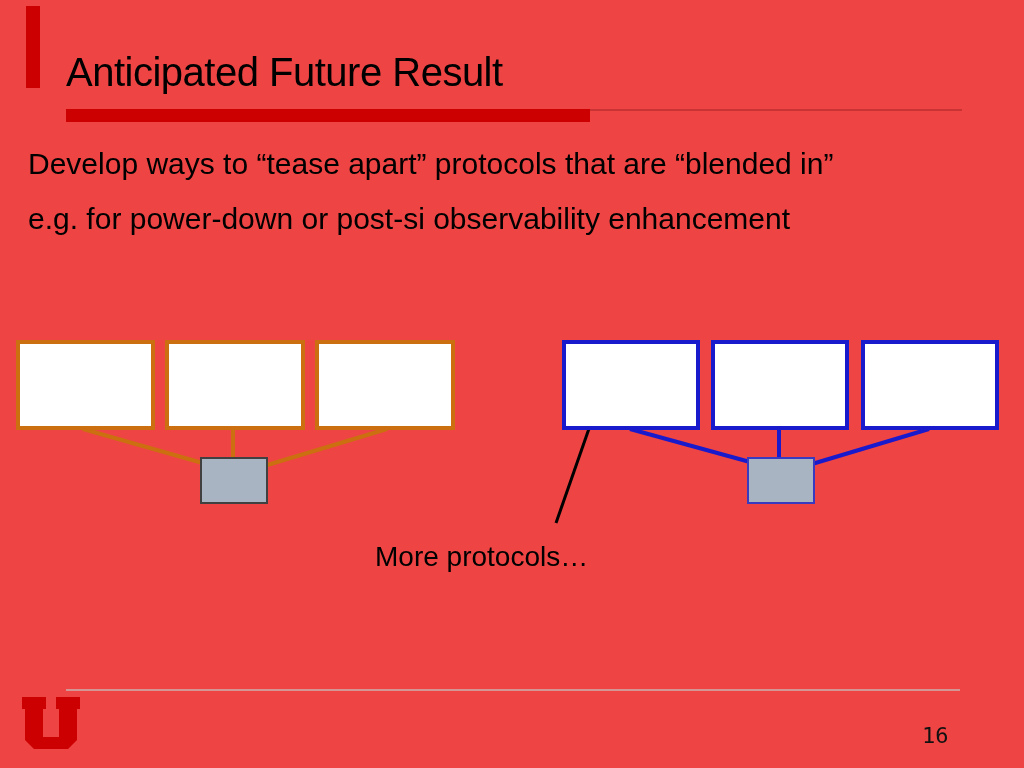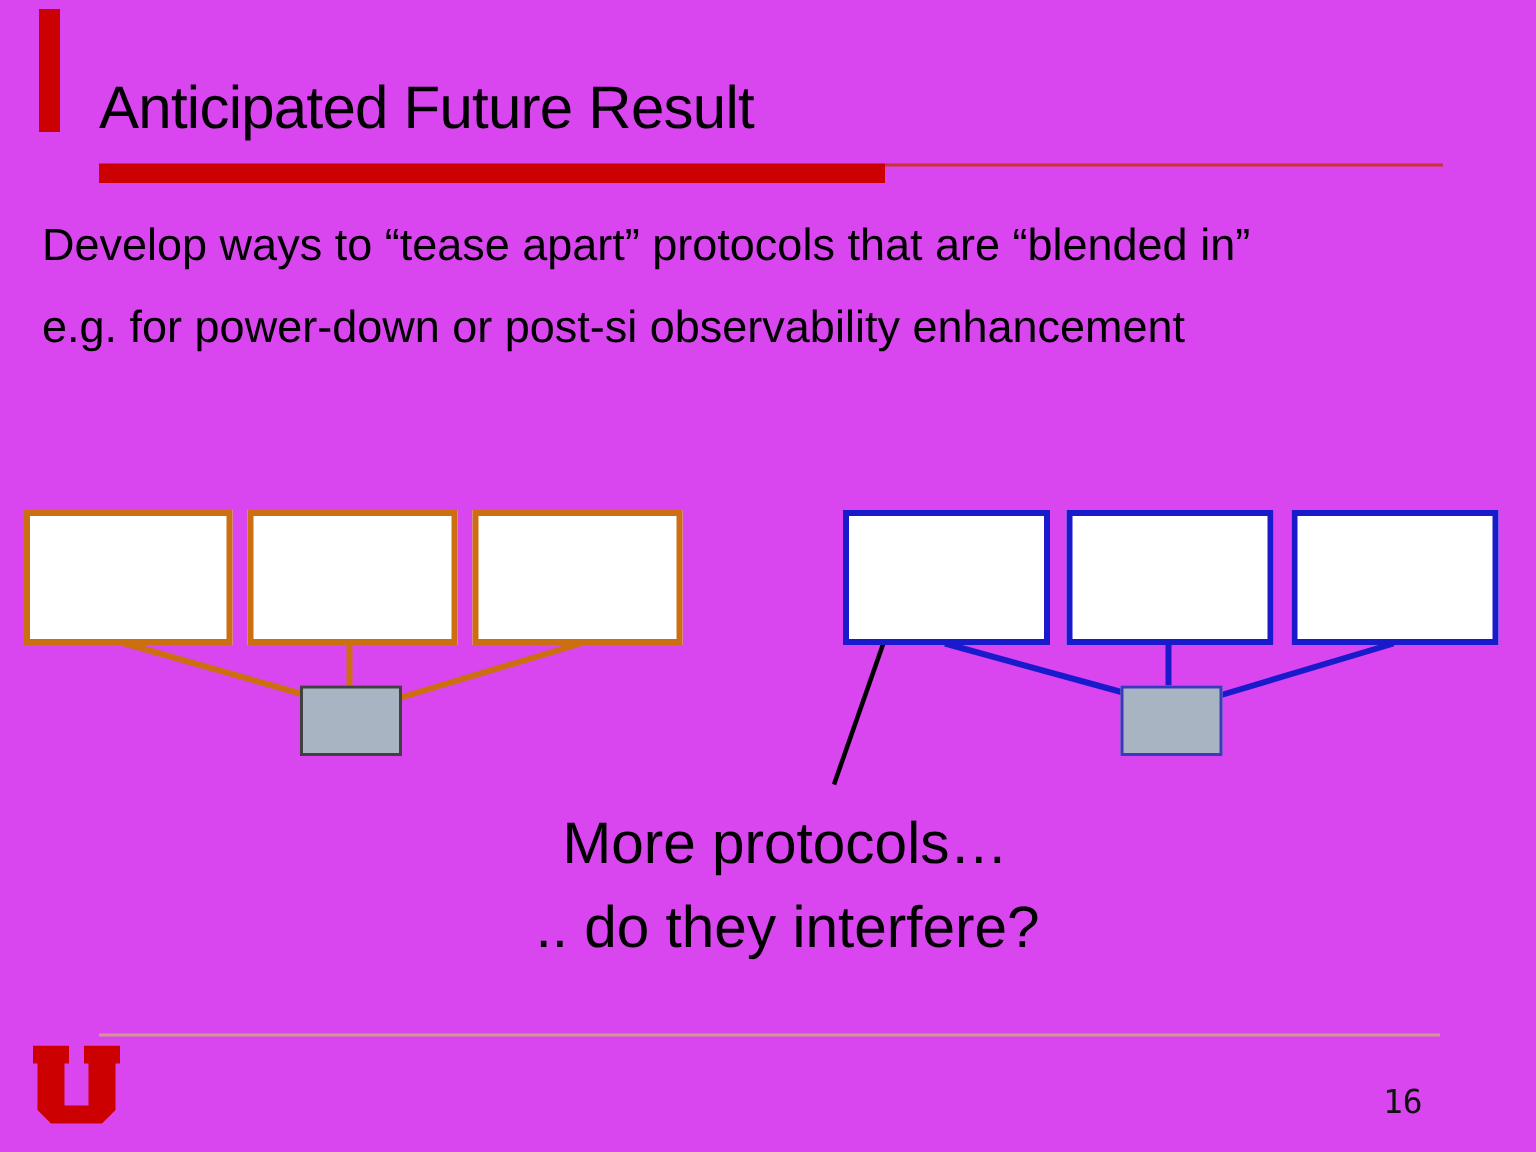--- a/index.html
+++ b/index.html
@@ -1,17 +1,17 @@
 <!DOCTYPE html>
 <html><head>
 <meta charset="utf-8">
 <style>
   html,body{margin:0;padding:0;background:#fff;}
   .slide{
-    position:relative;width:1024px;height:768px;background:#d946ef;overflow:hidden;
+    position:relative;width:1024px;height:768px;background:#ef4444;overflow:hidden;
     font-family:"Liberation Sans",sans-serif;color:#000;
   }
   .corner-accent{position:absolute;left:26px;top:6px;width:14px;height:82px;background:#cc0000;}
   .title{
     position:absolute;left:66px;top:50px;margin:0;font-size:40px;font-weight:400;
     letter-spacing:-0.5px;color:#000;white-space:nowrap;
   }
   .rule-thick{position:absolute;left:66px;top:109px;width:524px;height:13px;background:#cc0000;}
   .rule-thin{position:absolute;left:590px;top:109px;width:372px;height:2px;background:#c93333;}
   .body-line{position:absolute;left:28px;margin:0;font-size:30px;white-space:nowrap;color:#000;}
@@ -23,21 +23,21 @@
   .bL1{left:16px;width:139px;}
   .bL2{left:165px;width:140px;}
   .bL3{left:315px;width:140px;}
   .bR1{left:562px;width:138px;}
   .bR2{left:711px;width:138px;}
   .bR3{left:861px;width:138px;}
   .hub{position:absolute;top:457px;width:68px;height:47px;background:#a9b4c2;box-sizing:border-box;}
   .hub.left{left:200px;border:2px solid #404040;}
   .hub.right{left:747px;border:2px solid #3a3ac0;}
   .overlay-svg{position:absolute;left:0;top:0;width:1024px;height:768px;pointer-events:none;}
-  .caption{position:absolute;margin:0;font-size:39px;white-space:nowrap;color:#000;}
+  .caption{position:absolute;margin:0;font-size:28px;white-space:nowrap;color:#000;}
   .caption.c1{left:375px;top:541px;}
   .caption.c2{left:357px;top:597px;}
   .footer-rule{position:absolute;left:66px;top:689px;width:894px;height:2px;background:#d49595;}
   .u-logo{position:absolute;left:22px;top:697px;width:58px;height:53px;}
   .page-number{
     position:absolute;left:922px;top:723px;font-family:"DejaVu Sans Mono",monospace;
     font-size:22px;color:#111;
   }
 </style>
 </head>
@@ -78,21 +78,20 @@
   <div class="proto-box orange bL2"></div>
   <div class="proto-box orange bL3"></div>
   <div class="hub left"></div>
 
   <div class="proto-box blue bR1"></div>
   <div class="proto-box blue bR2"></div>
   <div class="proto-box blue bR3"></div>
   <div class="hub right"></div>
 
   <p class="caption c1">More protocols…</p>
-  <p class="caption c2">.. do they interfere?</p>
 
   <div class="footer-rule"></div>
 
   <svg class="u-logo" viewBox="0 0 58 53" xmlns="http://www.w3.org/2000/svg">
     <path d="M0 0 H24 V12 H21 V40 H37 V12 H34 V0 H58 V12 H55 V43 L46 52 H12 L3 43 V12 H0 Z" fill="#cc0000"></path>
   </svg>
 
   <span class="page-number">16</span>
 
 </div>

